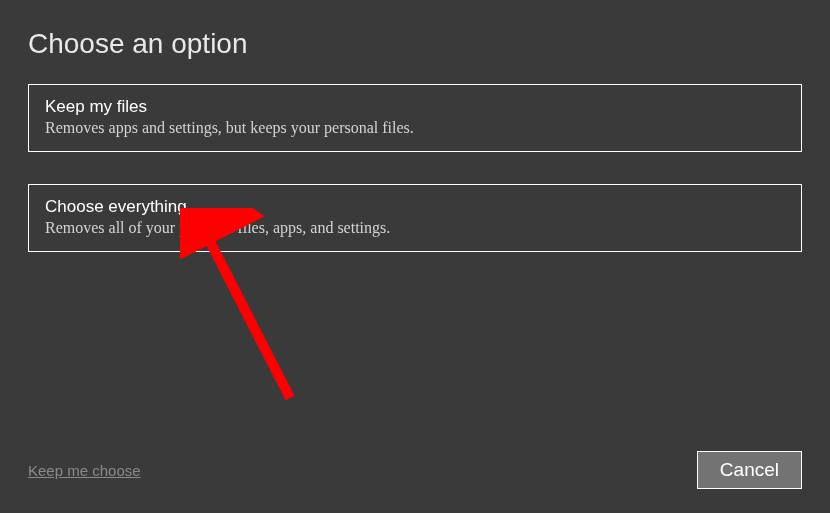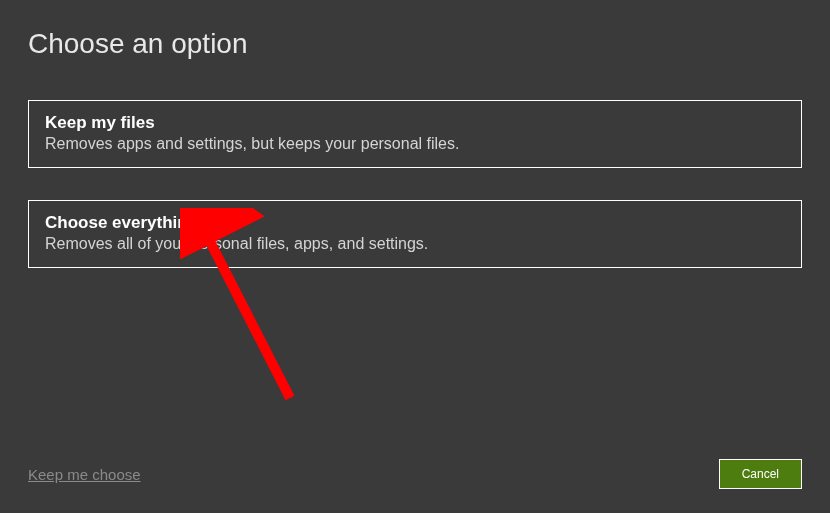--- a/index.html
+++ b/index.html
@@ -16,61 +16,62 @@
       position: relative;
       overflow: hidden;
     }
     .container {
       padding: 28px 28px 0 28px;
     }
     .heading {
       font-size: 28px;
       font-weight: 300;
       color: #e8e8e8;
-      margin-bottom: 40px;
+      margin-bottom: 24px;
     }
     .option {
       border: 1px solid #ffffff;
       padding: 12px 16px 14px 16px;
       margin-bottom: 32px;
       cursor: pointer;
       background: #3a3a3a;
     }
     .option-title {
       font-size: 17px;
-      font-weight: 700;
+      font-weight: 400;
       color: #ffffff;
       margin-bottom: 2px;
     }
     .option-desc {
       font-size: 16px;
       font-weight: 400;
       color: #d4d4d4;
+      font-family: Liberation Serif, serif;
     }
     .footer {
       position: absolute;
       bottom: 24px;
       left: 28px;
       right: 28px;
       display: flex;
       justify-content: space-between;
       align-items: center;
     }
     .help-link {
       font-size: 15px;
       color: #8a8a8a;
       text-decoration: underline;
       cursor: pointer;
     }
     .cancel-button {
       border: 1px solid #ffffff;
-      background: #4d7c0f;
+      background: #737373;
       color: #ffffff;
       padding: 7px 22px;
-      font-size: 12px;
+      font-size: 19px;
       font-family: inherit;
       cursor: pointer;
     }
     .arrow-annotation {
       position: absolute;
       left: 180px;
       top: 208px;
       pointer-events: none;
     }
   </style>

